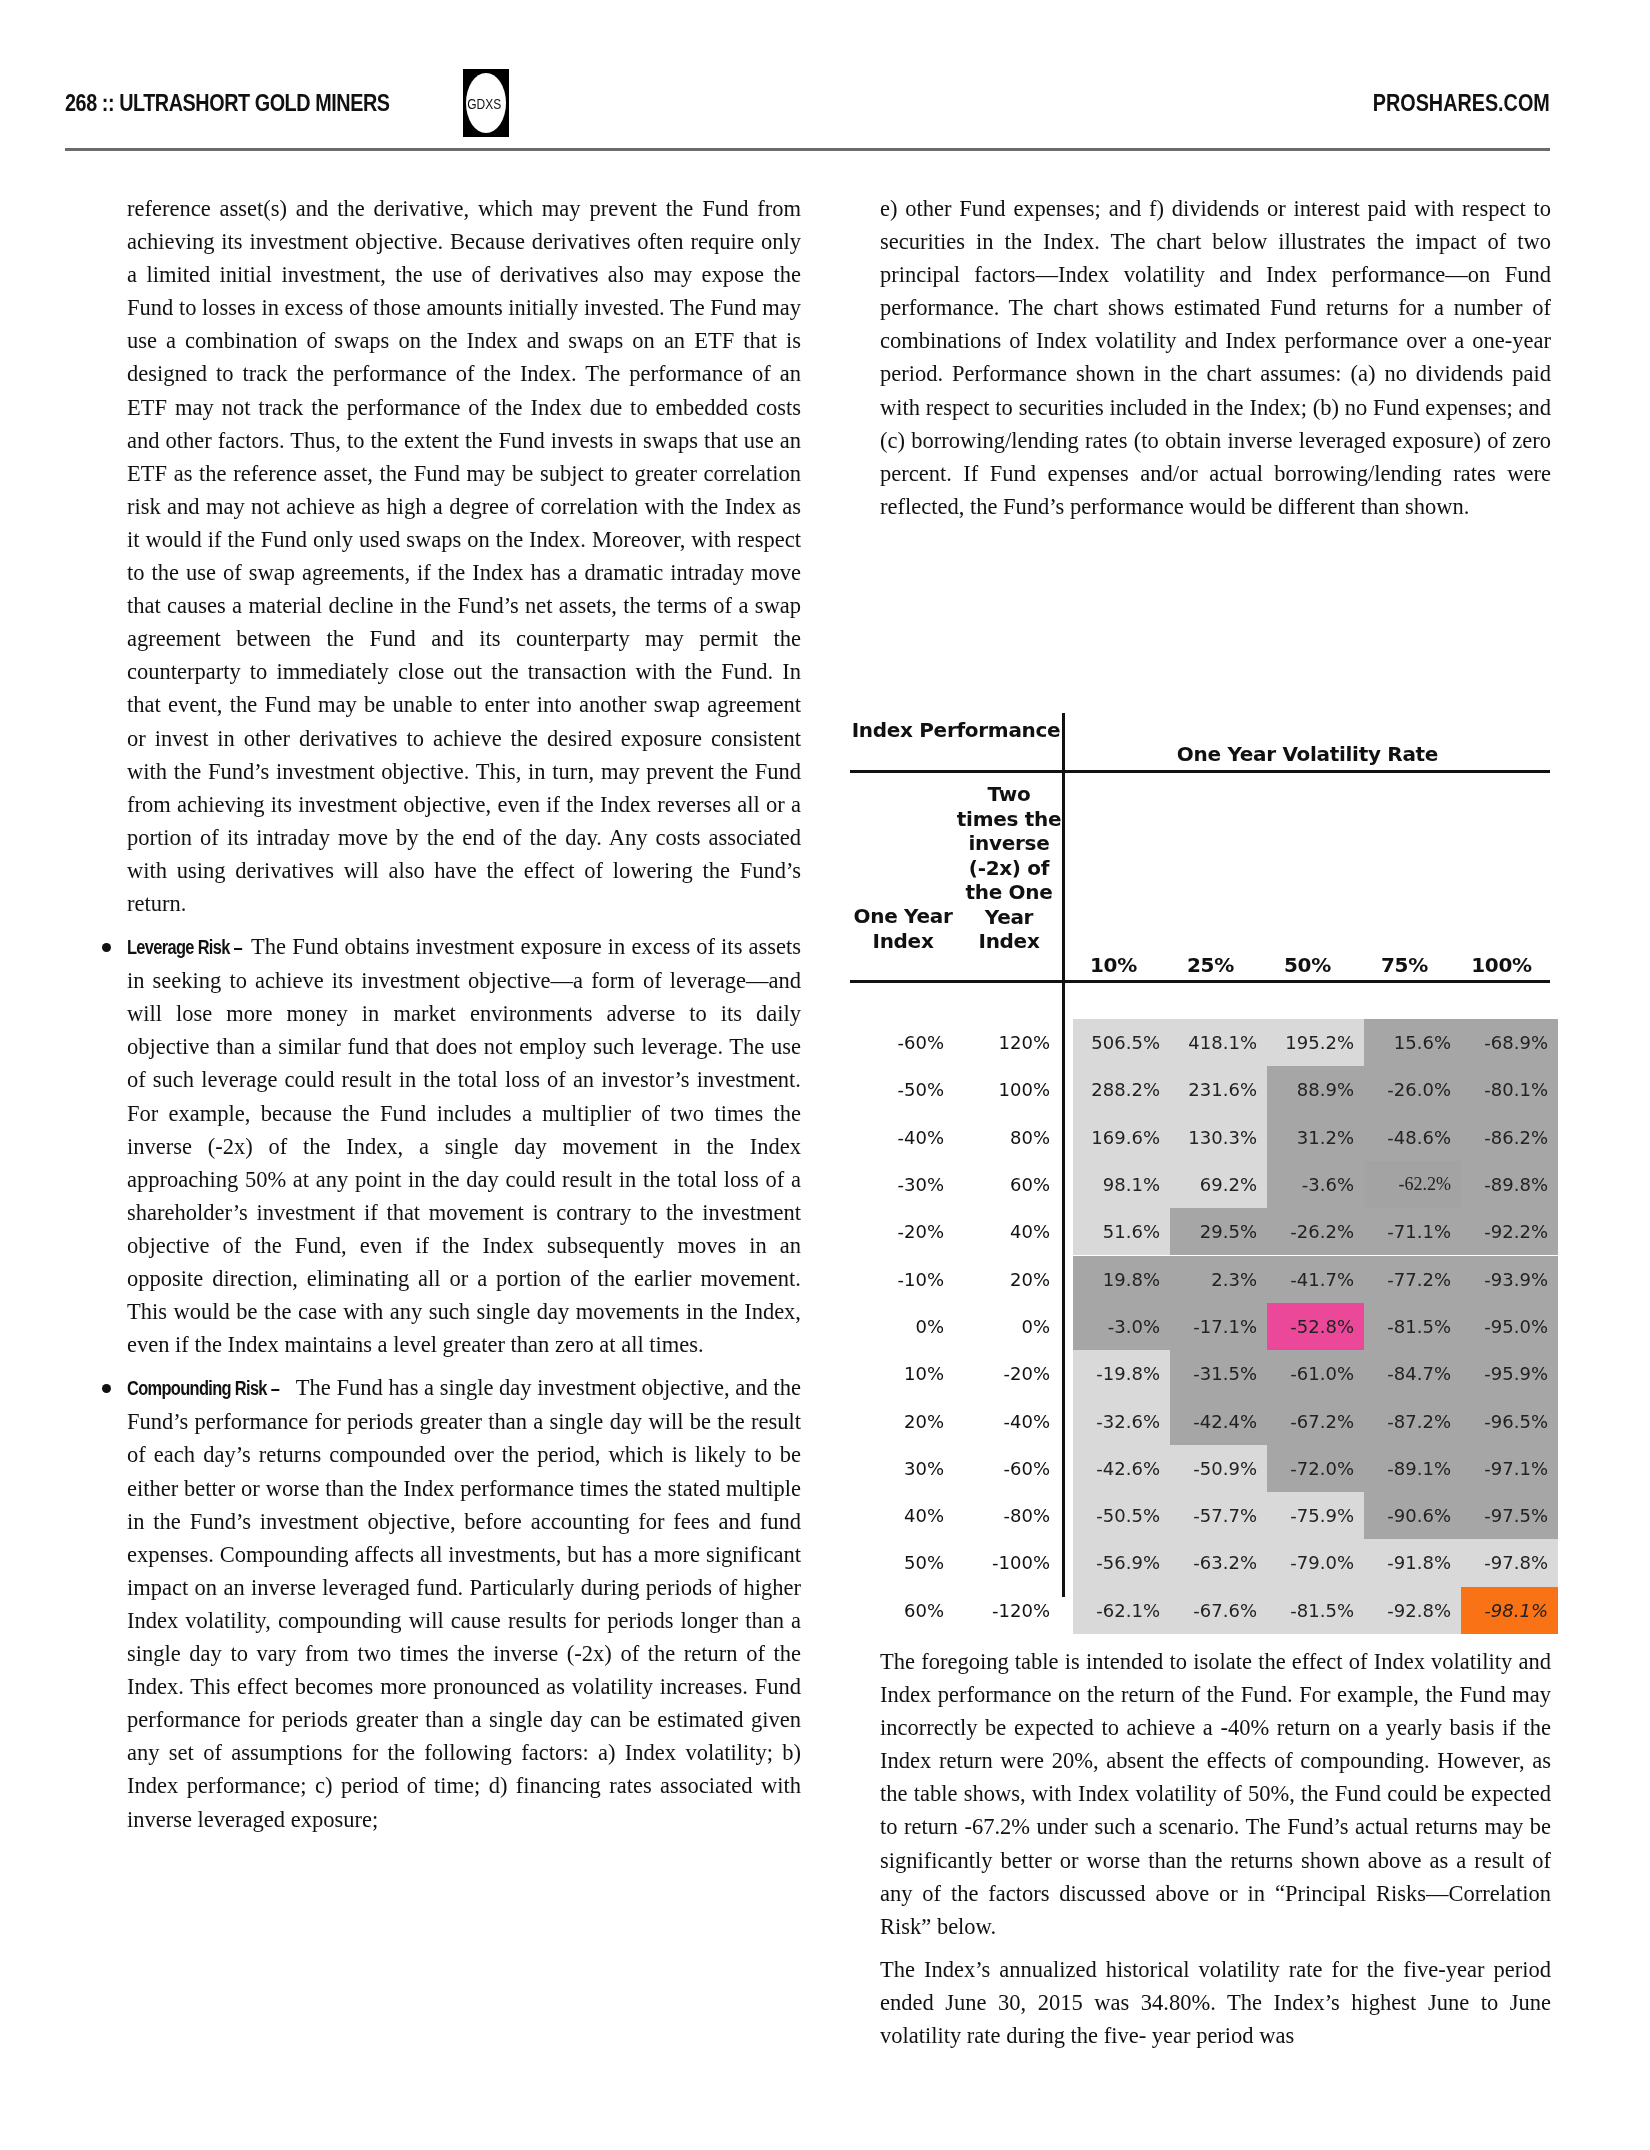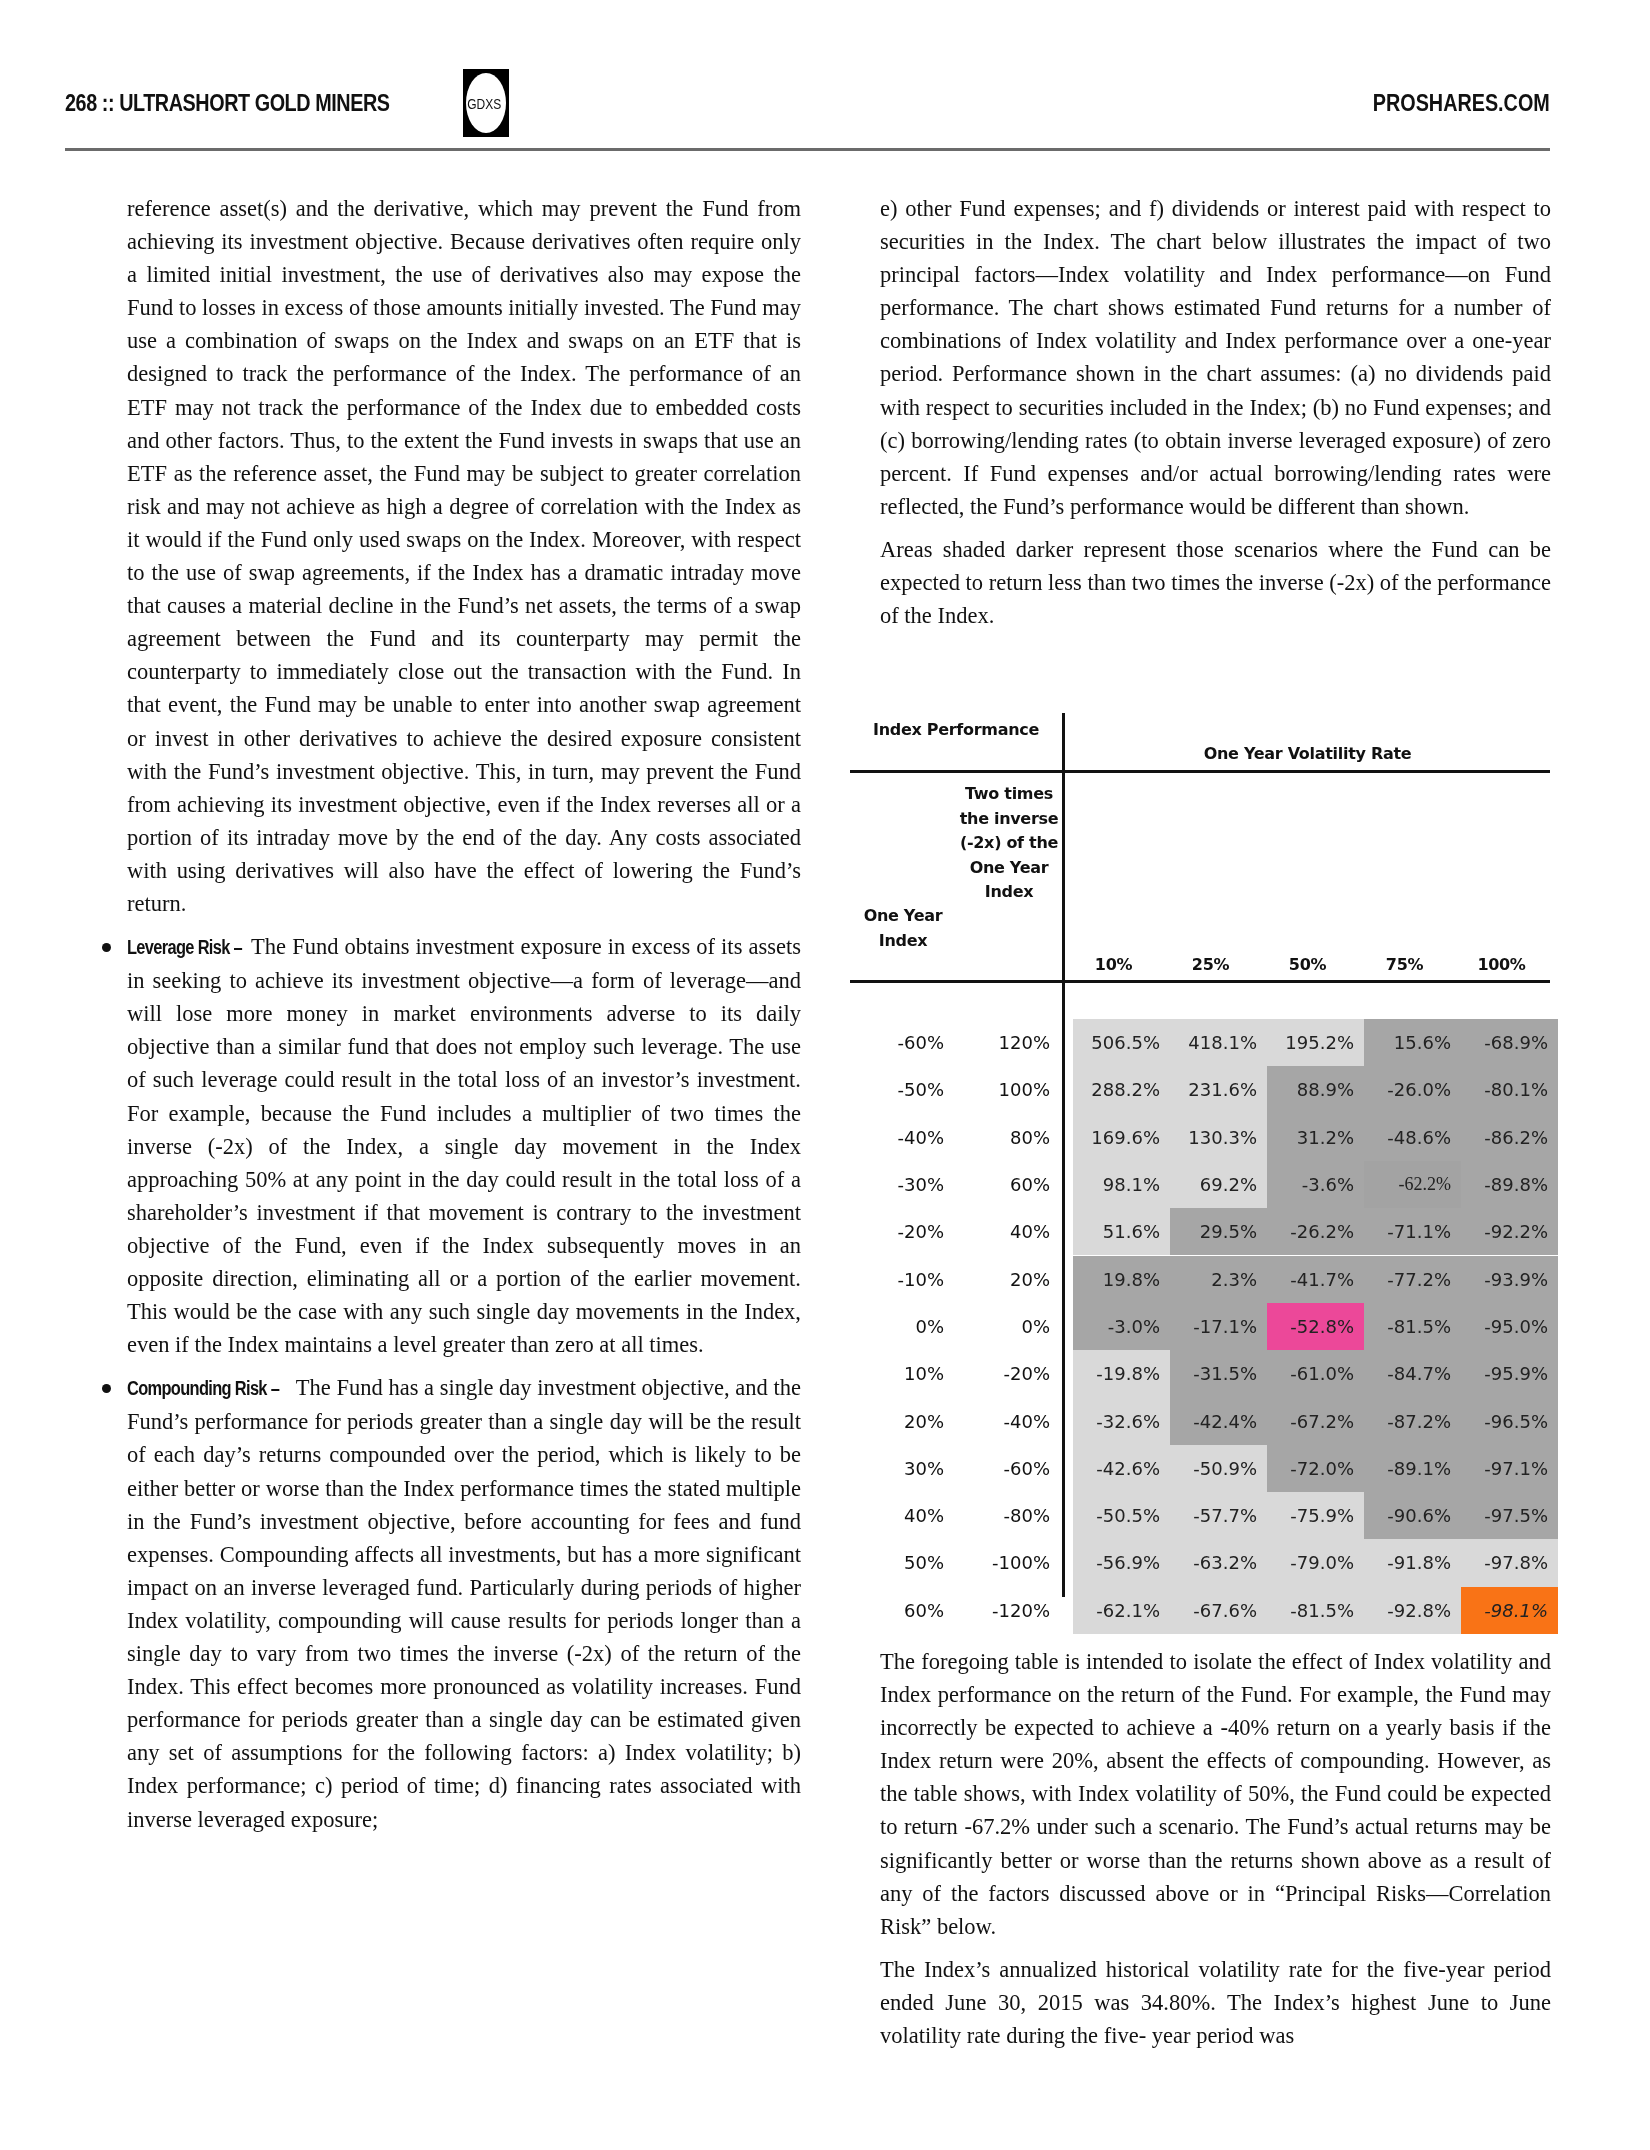--- a/index.html
+++ b/index.html
@@ -17,21 +17,21 @@
   .col-right { left:880px; top:192px; width:671px; }
   .bullet { position:relative; margin-top:8px !important; }
   .bullet-dot { position:absolute; left:-25px; top:13px; width:9px; height:9px; border-radius:50%; background:#111; }
   .bullet-title { font-family:"Liberation Sans", sans-serif; font-weight:bold; font-size:20px; letter-spacing:-0.8px; display:inline-block; transform:scaleX(0.82); transform-origin:left center; margin-right:-22px; }
 
   
   .tbl { position:absolute; left:850px; top:713px; width:700px; font-family:"DejaVu Sans", sans-serif; }
   .vline { position:absolute; left:212px; top:0; width:3px; height:884px; background:#111; }
   .rule1 { position:absolute; left:0; top:57px; width:700px; height:3px; background:#111; }
   .rule2 { position:absolute; left:0; top:267px; width:700px; height:3px; background:#111; }
-  .th { position:absolute; font-weight:bold; font-size:16px; line-height:24.5px; text-align:center; letter-spacing:-0.3px; }
+  .th { position:absolute; font-weight:bold; font-size:20px; line-height:24.5px; text-align:center; letter-spacing:-0.3px; }
   .th-idxperf { left:0; top:5px; width:212px; }
   .th-vol { left:215px; top:29px; width:485px; }
   .th-oneyear { left:0; top:191px; width:106px; }
   .th-twotimes { left:106px; top:69px; width:106px; }
   .th-v { top:240px; width:97px; }
   .body { position:absolute; left:0; top:270px; width:700px; }
   .row { position:absolute; left:8px; width:700px; height:47.3px;margin-top:36px; }
   .cell { position:absolute; top:0; height:100%; font-size:18px; display:flex; align-items:center; justify-content:flex-end; box-sizing:border-box; color:#222; }
   .cell-a { left:0; width:106px; padding-right:20px; color:#111; }
   .cell-b { left:106px; width:106px; padding-right:20px; color:#111; }
@@ -54,21 +54,20 @@
   <p class="bullet">
     <span class="bullet-dot"></span><span class="bullet-title">Leverage Risk –</span><span> The Fund obtains investment exposure in excess of its assets in seeking to achieve its investment objective—a form of leverage—and will lose more money in market environments adverse to its daily objective than a similar fund that does not employ such leverage. The use of such leverage could result in the total loss of an investor’s investment. For example, because the Fund includes a multiplier of two times the inverse (-2x) of the Index, a single day movement in the Index approaching 50% at any point in the day could result in the total loss of a shareholder’s investment if that movement is contrary to the investment objective of the Fund, even if the Index subsequently moves in an opposite direction, eliminat­ing all or a portion of the earlier movement. This would be the case with any such single day movements in the Index, even if the Index maintains a level greater than zero at all times.</span>
   </p>
   <p class="bullet">
     <span class="bullet-dot"></span><span class="bullet-title">Compounding Risk –</span><span> The Fund has a single day investment objective, and the Fund’s performance for periods greater than a single day will be the result of each day’s returns com­pounded over the period, which is likely to be either better or worse than the Index performance times the stated multiple in the Fund’s investment objective, before accounting for fees and fund expenses. Compounding affects all investments, but has a more significant impact on an inverse leveraged fund. Partic­ularly during periods of higher Index volatility, compounding will cause results for periods longer than a single day to vary from two times the inverse (-2x) of the return of the Index. This effect becomes more pronounced as volatility increases. Fund performance for periods greater than a single day can be esti­mated given any set of assumptions for the following factors: a) Index volatility; b) Index performance; c) period of time; d) financing rates associated with inverse leveraged exposure;</span>
   </p>
 </div>
 
 <div class="col col-right">
   <p>e) other Fund expenses; and f) dividends or interest paid with respect to securities in the Index. The chart below illustrates the impact of two principal factors—Index volatility and Index performance—on Fund performance. The chart shows esti­mated Fund returns for a number of combinations of Index volatility and Index performance over a one-year period. Per­formance shown in the chart assumes: (a) no dividends paid with respect to securities included in the Index; (b) no Fund expenses; and (c) borrowing/lending rates (to obtain inverse leveraged exposure) of zero percent. If Fund expenses and/or actual borrowing/lending rates were reflected, the Fund’s per­formance would be different than shown.</p>
-  <p>Areas shaded darker represent those scenarios where the Fund can be expected to return less than two times the inverse (-2x) of the performance of the Index.</p>
 </div>
 <div class="col col-right" style="top:1645px;">
   <p>The foregoing table is intended to isolate the effect of Index volatility and Index performance on the return of the Fund. For example, the Fund may incorrectly be expected to achieve a -40% return on a yearly basis if the Index return were 20%, absent the effects of compounding. However, as the table shows, with Index volatility of 50%, the Fund could be expected to return -67.2% under such a scenario. The Fund’s actual returns may be significantly better or worse than the returns shown above as a result of any of the factors discussed above or in “Principal Risks—Correlation Risk” below.</p>
   <p>The Index’s annualized historical volatility rate for the five-year period ended June 30, 2015 was 34.80%. The Index’s high­est June to June volatility rate during the five- year period was</p>
 </div>
 
 <div class="tbl">
   <div class="vline"></div>
   <div class="rule1"></div>
   <div class="rule2"></div>

